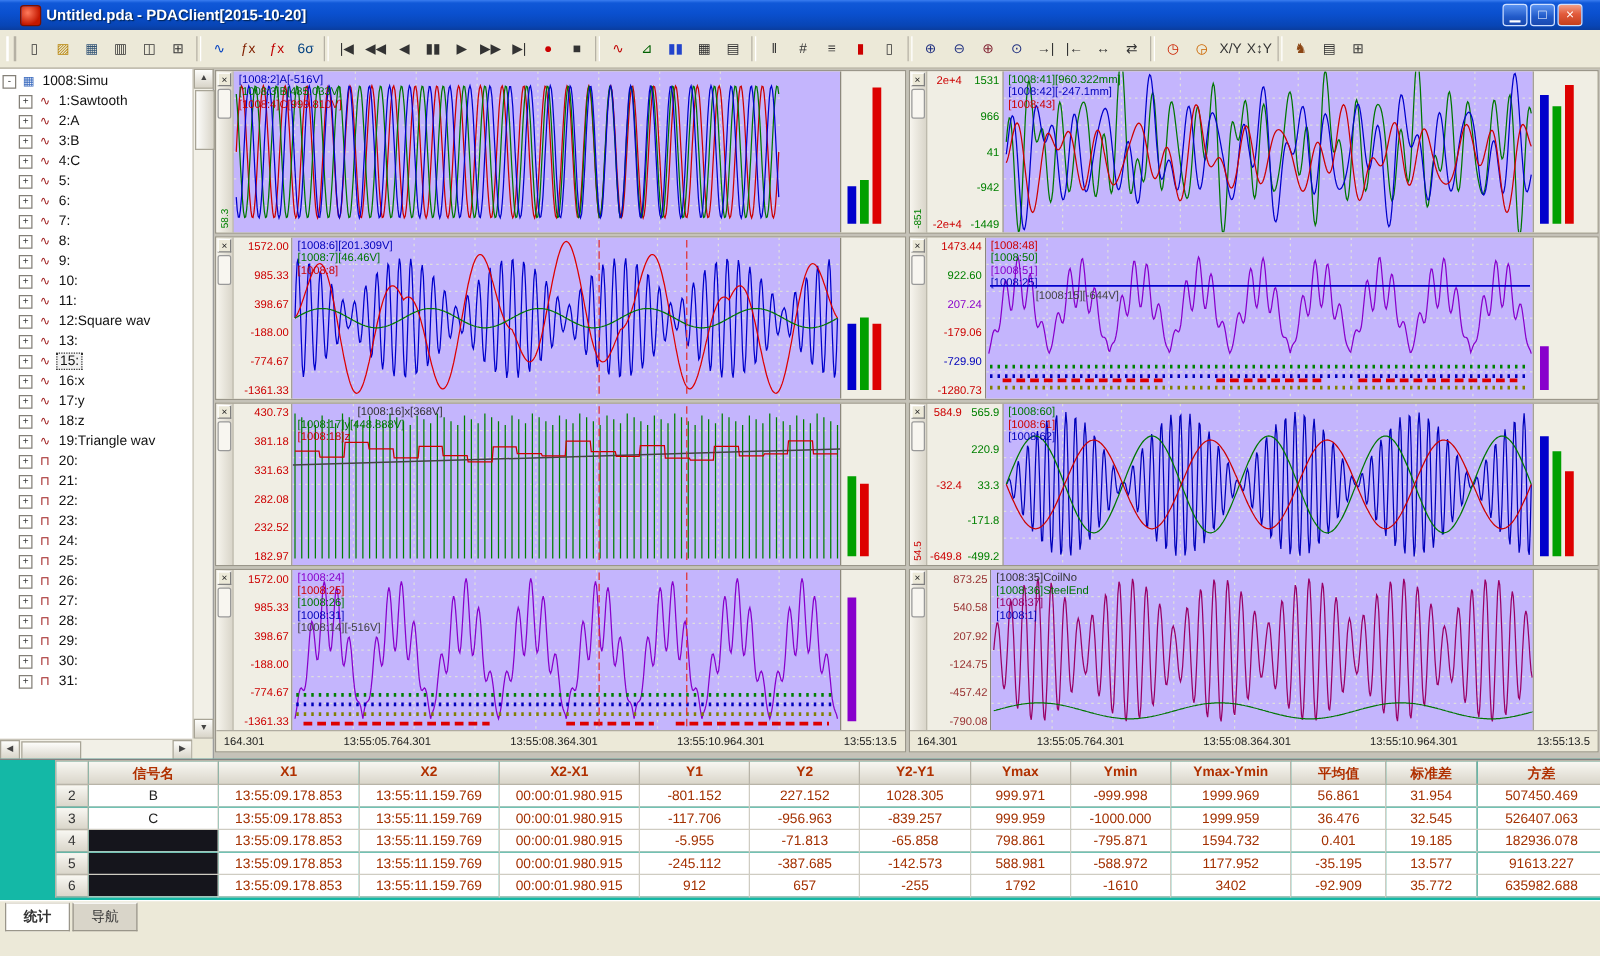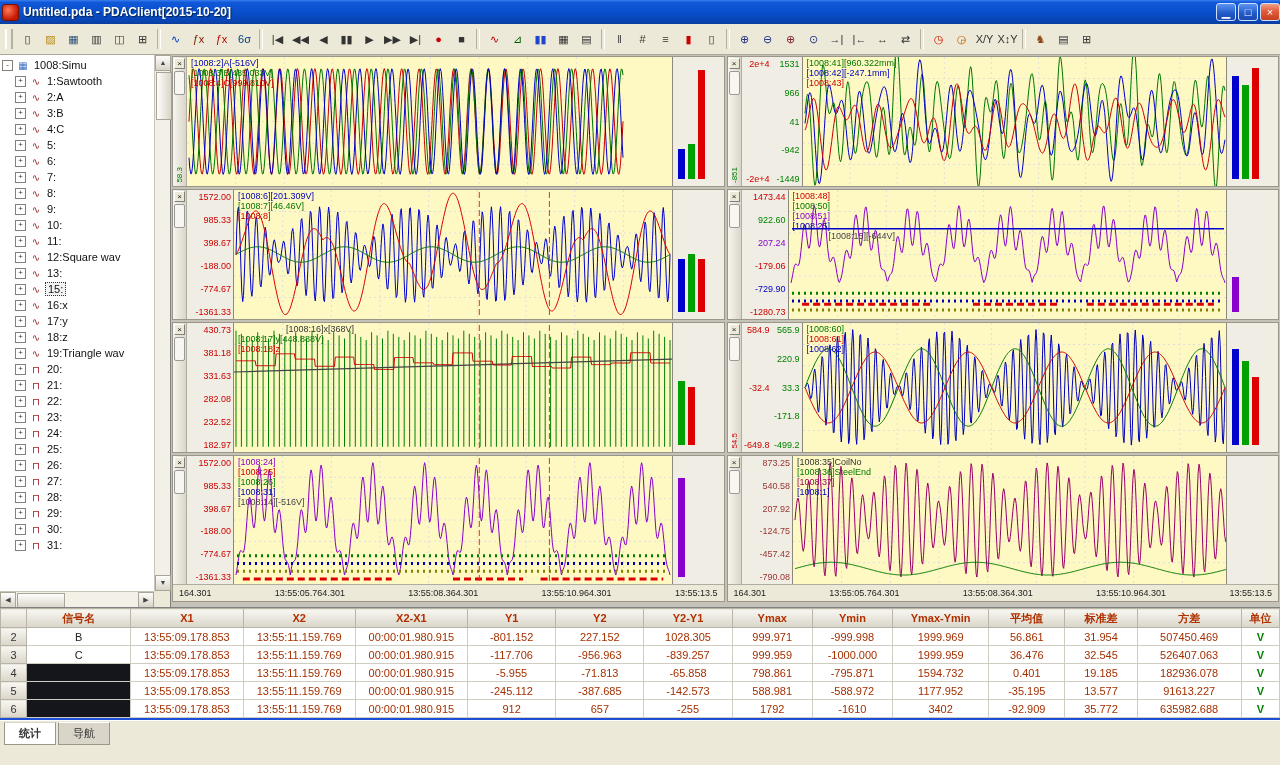--- a/index.html
+++ b/index.html
@@ -1,19 +1,19 @@
 <!DOCTYPE html>
 <html><head>
 <meta charset="utf-8">
 <style>
   html,body{margin:0;padding:0;background:#9aa0a8;font-family:"Liberation Sans","DejaVu Sans",sans-serif;}
   .app{width:1280px;height:765px;display:flex;flex-direction:column;background:#ece9d8;overflow:hidden;position:relative;}
 
   
-  .titlebar{height:24px;display:flex;align-items:center;padding:0 0;
+  .titlebar{height:24px;display:flex;align-items:center;padding:0 14px;
     background:linear-gradient(180deg,#3a7df0 0%,#1058d8 10%,#0a50cf 45%,#0845b5 85%,#0a3d9e 100%);}
   .app-icon{width:15px;height:15px;margin:0 4px 0 2px;border-radius:3px;
     background:radial-gradient(circle at 35% 35%,#ff7a5c,#c41800 70%);border:1px solid #7a1000;}
   .title-text{color:#fff;font-weight:bold;font-size:12px;text-shadow:1px 1px 1px #00214d;flex:1;white-space:nowrap;overflow:hidden;}
   .win-btns{display:flex;gap:2px;}
   .win-btn{width:20px;height:18px;border-radius:3px;border:1px solid #cfe0ff;color:#fff;font-size:11px;line-height:16px;
     text-align:center;background:linear-gradient(180deg,#5a93f2,#2059c8 60%,#1a4ab0);padding:0;cursor:default;}
   .win-btn.close{background:linear-gradient(180deg,#f0a088,#e25b3c 45%,#c63f1d);}
 
   
@@ -53,30 +53,30 @@
   .panel-wrap{display:flex;flex-direction:column;background:#ece9d8;border:1px solid #9a968a;min-width:0;overflow:hidden;}
   .panel-main{flex:1;display:flex;min-height:0;min-width:0;}
   .pstrip{width:13px;flex:none;background:linear-gradient(90deg,#f7f5ee,#d9d5c9);border-right:1px solid #b0aca0;display:flex;flex-direction:column;align-items:center;}
   .pclose{width:11px;height:11px;margin-top:1px;padding:0;font-size:8px;line-height:9px;text-align:center;background:#ece9d8;border:1px solid;border-color:#fff #808080 #808080 #fff;color:#222;}
   .pthumb{width:9px;height:22px;margin-top:2px;border:1px solid #999;background:#f8f6f0;border-radius:2px;}
   .rot-label{margin-top:auto;margin-bottom:3px;writing-mode:vertical-rl;transform:rotate(180deg);font-size:8px;}
   .yaxis{display:flex;background:#f0eee4;border-right:1px solid #8c887c;}
   .ycol{display:flex;flex-direction:column;justify-content:space-between;align-items:flex-end;font-size:9px;padding:2px 2px;min-width:26px;}
   .ycol.wide{min-width:42px;}
   .ylab{white-space:nowrap;}
-  .plot{flex:1;position:relative;background:#fef9c3;overflow:hidden;min-width:0;}
+  .plot{flex:1;position:relative;background:#c4b5fd;overflow:hidden;min-width:0;}
   .plot svg{position:absolute;left:0;top:0;}
   .legend{position:absolute;top:1px;left:4px;font-size:9px;line-height:10px;pointer-events:none;}
   .legend-line{white-space:nowrap;}
   .meter{width:42px;flex:none;background:#f0eee4;border-left:1px solid #8c887c;display:flex;align-items:flex-end;justify-content:flex-start;gap:3px;padding:5px 4px 7px 5px;}
   .bar{width:7px;}
   .pfooter{height:16px;flex:none;display:flex;justify-content:space-between;align-items:center;font-size:9px;color:#222;background:#ece9d8;padding:0 6px;border-top:1px solid #b0aca0;white-space:nowrap;overflow:hidden;}
 
   
-  .stats{height:112px;background:#1d4ed8;border-top:1px solid #808080;overflow:hidden;}
+  .stats{height:112px;background:#14b8a6;border-top:1px solid #808080;overflow:hidden;padding-left:44px;}
   .stats table{border-collapse:collapse;table-layout:fixed;width:1280px;font-size:11px;}
   .stats th{background:linear-gradient(180deg,#f8f7f2,#d9d5c9);border:1px solid #b8b4a8;color:#b03000;font-weight:bold;height:18px;padding:0;white-space:nowrap;overflow:hidden;}
   .stats td{border:1px solid #cfccc2;height:17px;padding:0 3px;color:#a33000;text-align:center;background:#fff;overflow:hidden;white-space:nowrap;}
   .stats td.rownum{background:linear-gradient(180deg,#f8f7f2,#d9d5c9);border:1px solid #b8b4a8;color:#333;}
   .stats td.name{color:#222;}
   .stats td.dark{background:#15151c;color:#15151c;}
   .stats td.unit{color:#008000;font-weight:bold;}
 
   
   .tabbar{height:24px;background:#ece9d8;border-top:1px solid #fff;display:flex;align-items:flex-start;padding:1px 4px;}

